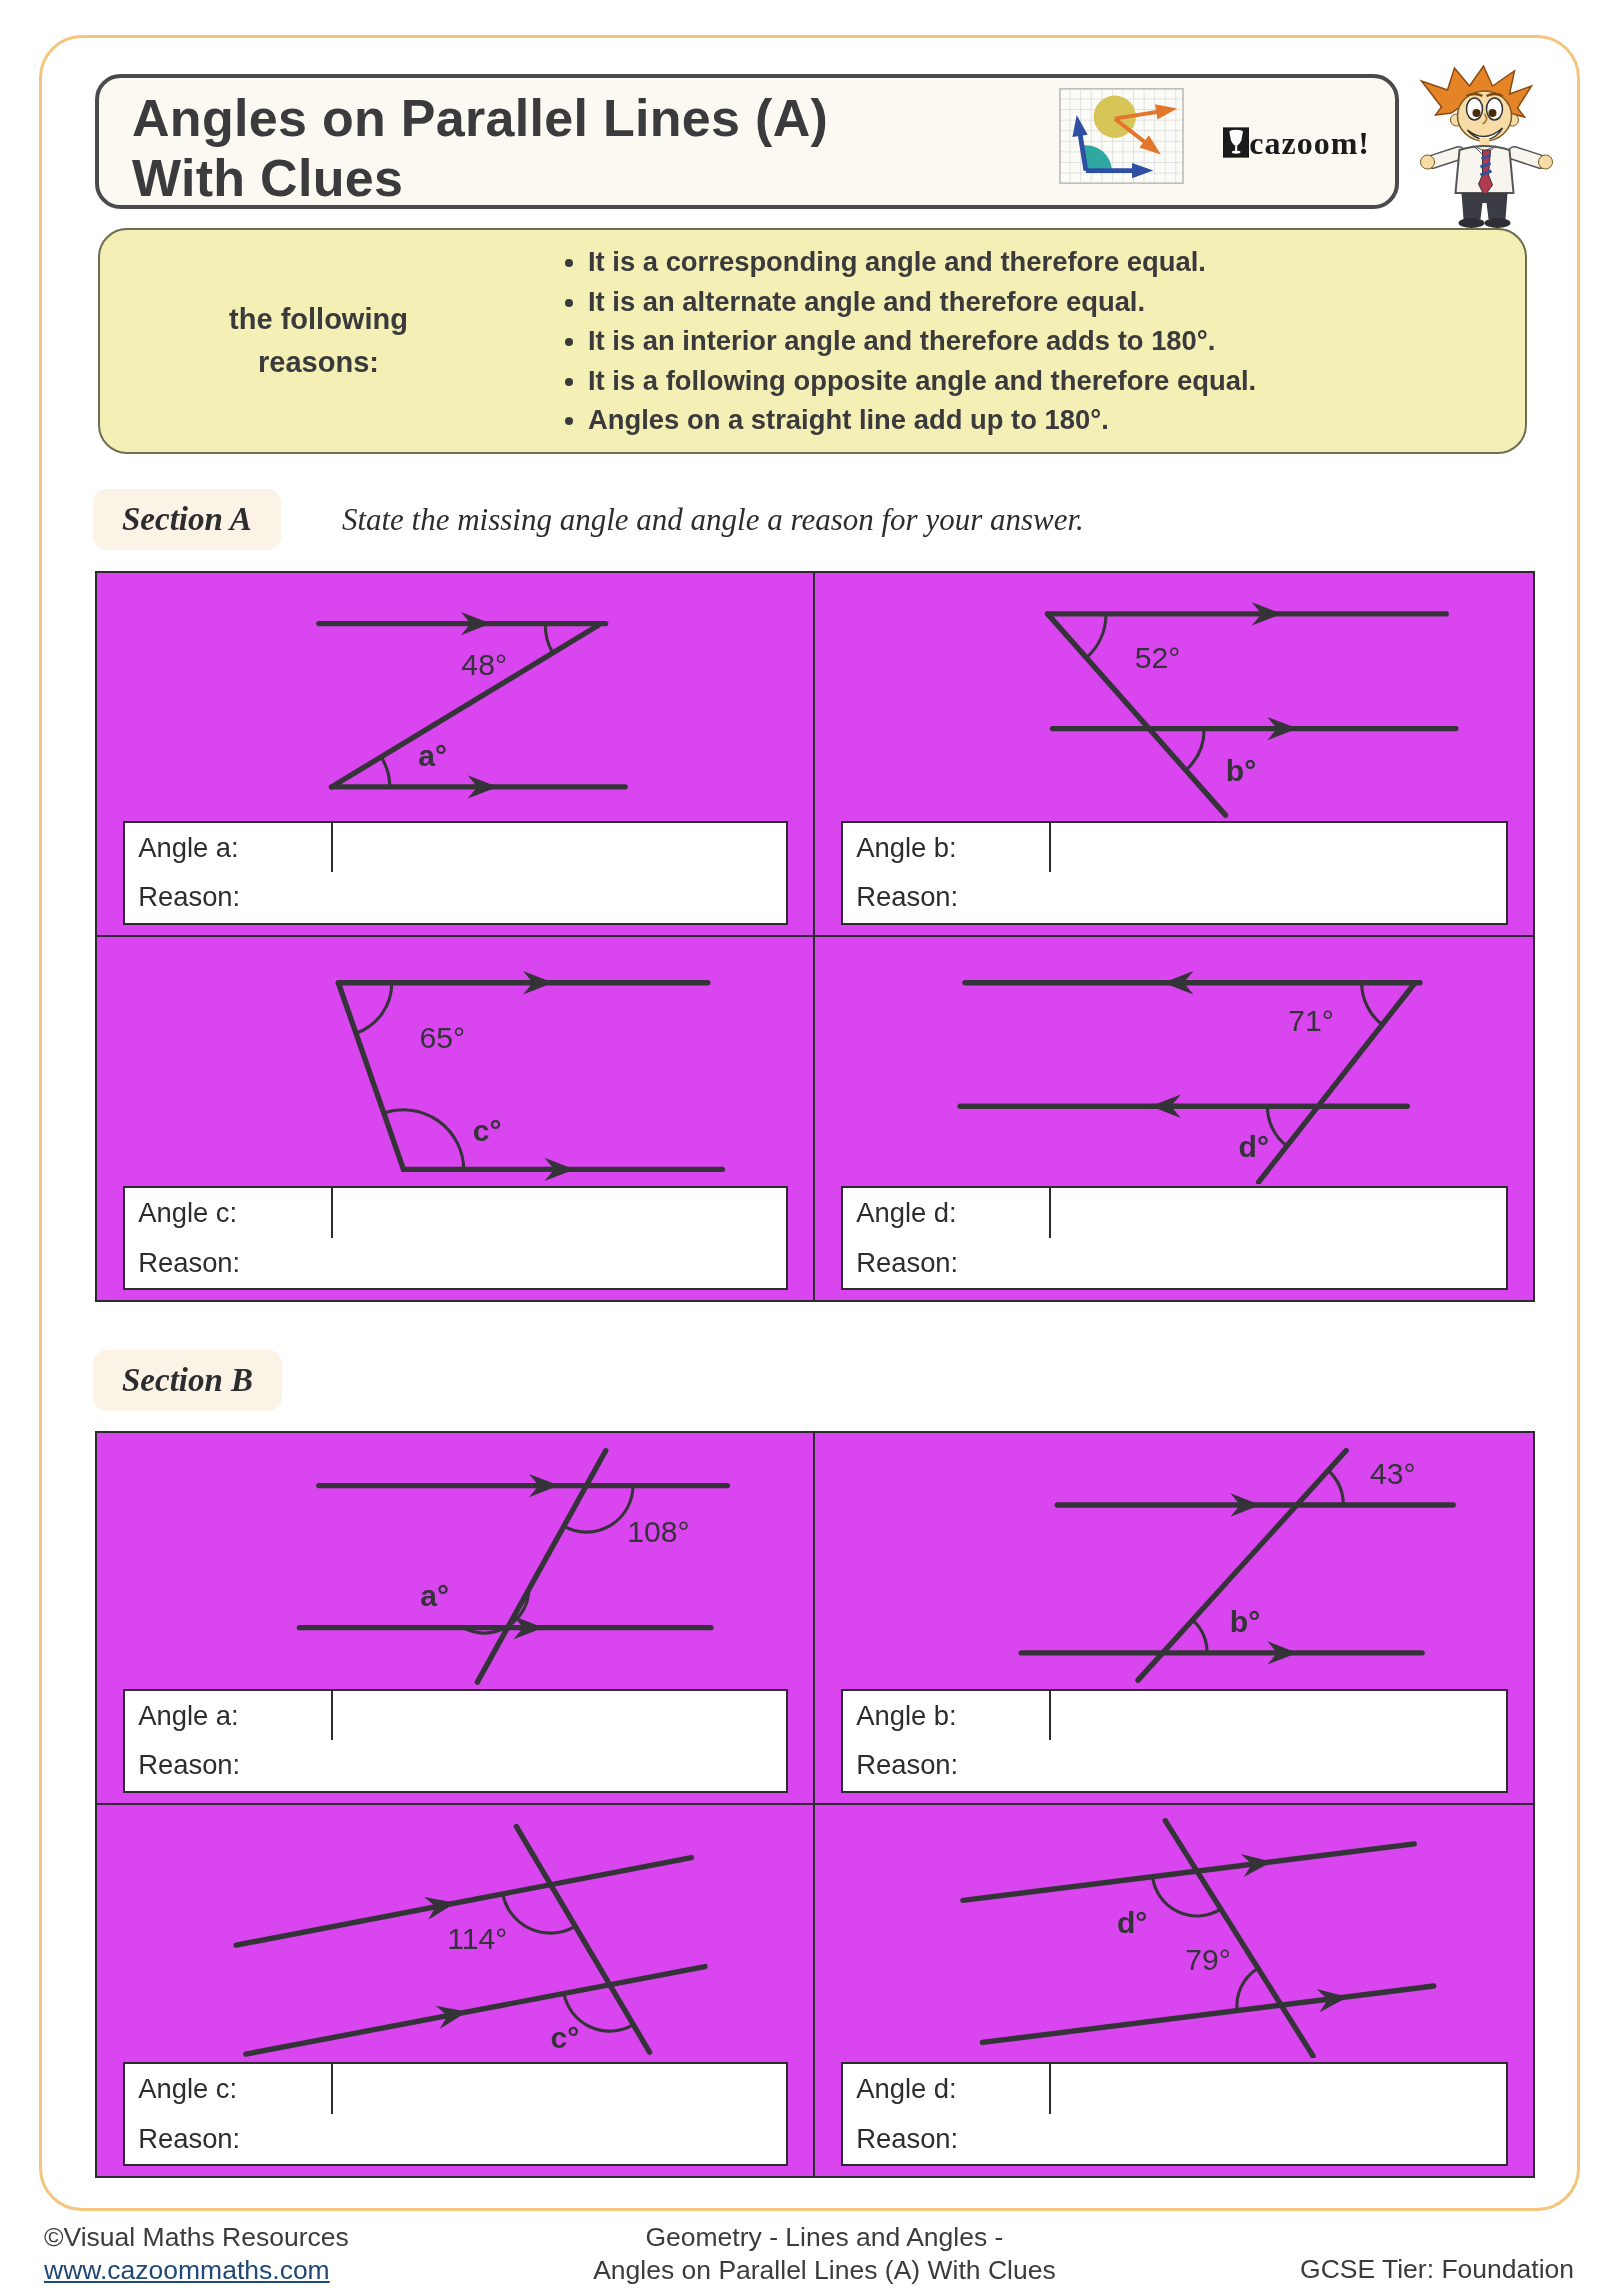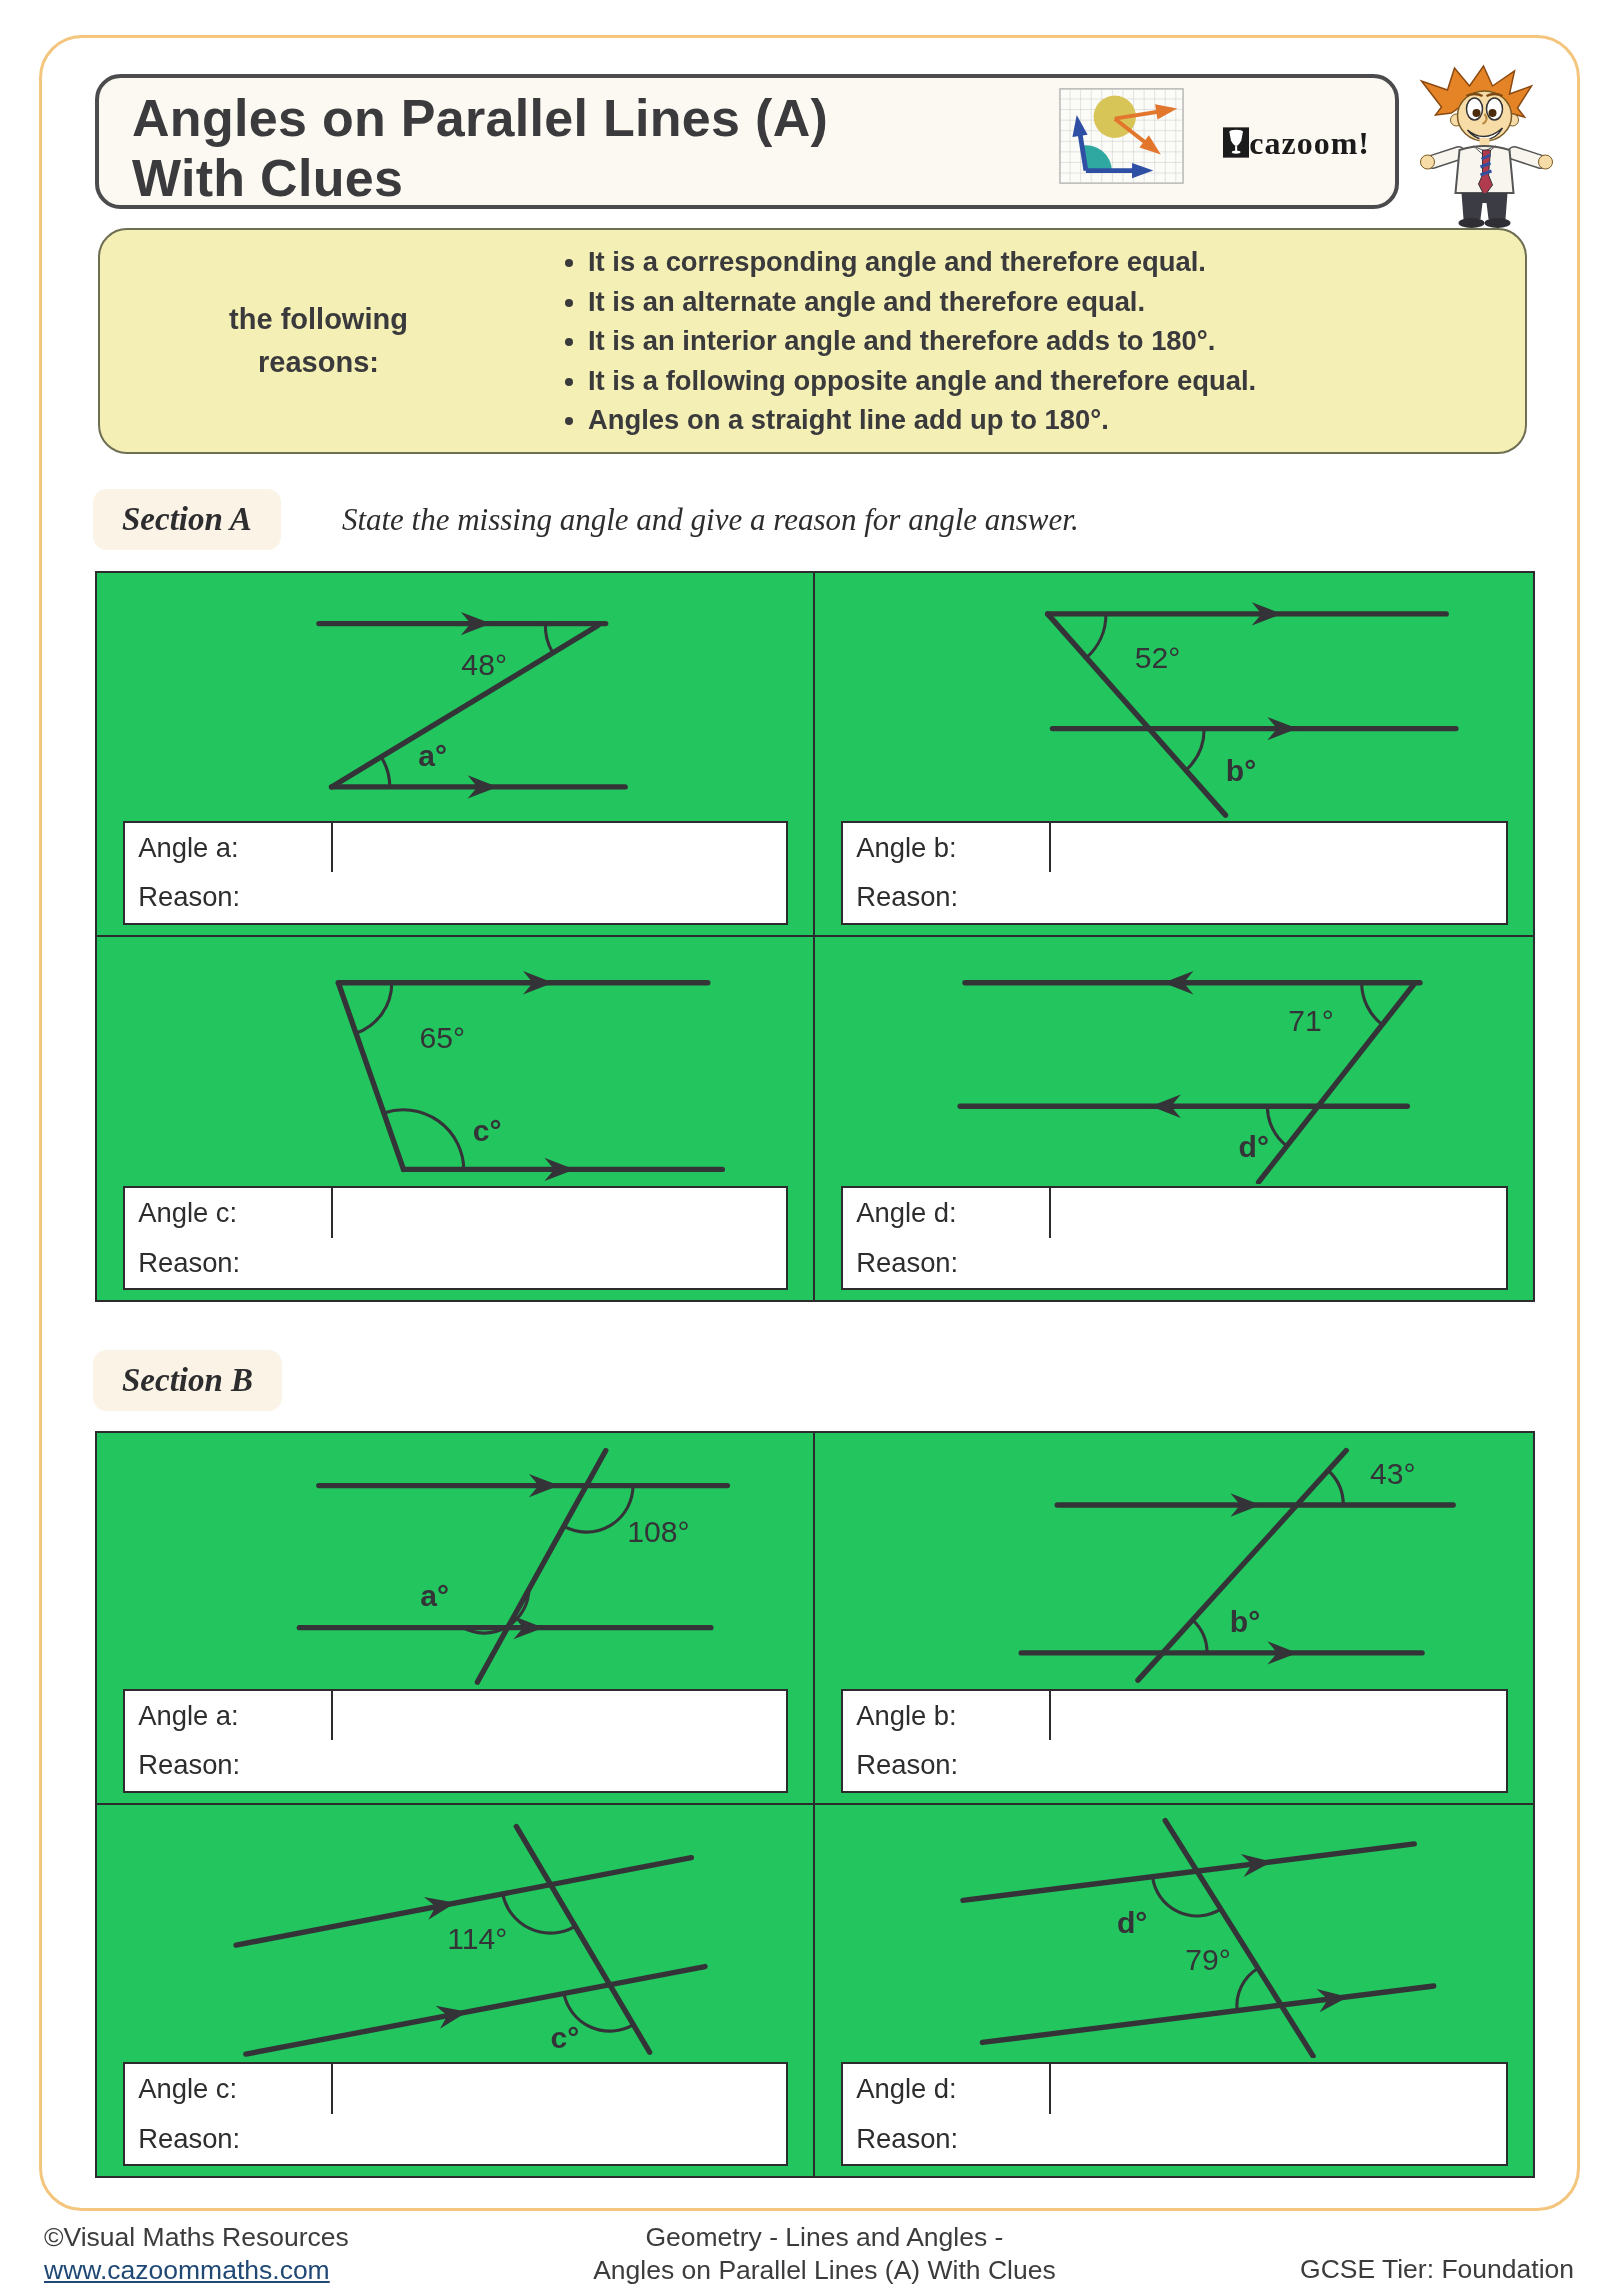--- a/index.html
+++ b/index.html
@@ -18,21 +18,21 @@
   .clues-box{left:98px;top:228px;width:1425px;height:222px;background:#F4EFB4;border:2px solid #6E6E52;border-radius:29px;display:flex;align-items:center;}
   .clues-label{width:343px;margin-left:47px;text-align:center;font-size:29px;font-weight:bold;line-height:1.5;color:#3A3A3C;}
   .clues-list{margin:0 0 0 59px;padding-left:39px;list-style:disc;}
   .clues-list li{font-size:27.4px;font-weight:bold;color:#3A3A3C;line-height:1.44;}
   
   .section-row{left:93px;height:71px;display:flex;align-items:center;}
   .section-label{background:#FAF3E6;border-radius:13.7px;padding:11.8px 29px;font-family:"Liberation Serif",serif;font-style:italic;font-weight:bold;font-size:33px;color:#2D2D2F;}
   .section-instruction{margin-left:61px;font-family:"Liberation Serif",serif;font-style:italic;font-size:31px;color:#2D2D2F;}
   
   .pgrid{left:95px;width:1436px;display:grid;grid-template-columns:1fr 1fr;grid-template-rows:1fr 1fr;border:2.9px solid #2C2C2E;background:#fff;}
-  .cell{position:relative;background:#22c55e;}
+  .cell{position:relative;background:#d946ef;}
   .cell.bR{border-right:2.9px solid #2C2C2E;}
   .cell.bB{border-bottom:2.9px solid #2C2C2E;}
   .diagram{position:absolute;top:2px;left:0;width:100%;}
   .ansbox{position:absolute;left:25.5px;right:25.5px;bottom:9.8px;height:100px;border:2px solid #2C2C2E;display:flex;background:#fff;flex-direction:column;}
   .ans-angle{width:31.5%;border-right:2px solid #2C2C2E;padding:8.8px 13.7px;box-sizing:border-box;}
   .ans-reason{flex:1;padding:8.8px 13.7px;}
   .ans-label{font-size:27.4px;color:#2D2D2F;}
   
   .ln{stroke:#343438;stroke-width:5.5;stroke-linecap:round;fill:none;}
   .arc{stroke:#343438;stroke-width:3.2;fill:none;}
@@ -137,21 +137,21 @@
       <li>It is a corresponding angle and therefore equal.</li>
       <li>It is an alternate angle and therefore equal.</li>
       <li>It is an interior angle and therefore adds to 180°.</li>
       <li>It is a following opposite angle and therefore equal.</li>
       <li>Angles on a straight line add up to 180°.</li>
     </ul>
   </section>
 
   <div class="abs section-row" style="top:484px;">
     <div class="section-label">Section A</div>
-    <div class="section-instruction">State the missing angle and give a reason for angle answer.</div>
+    <div class="section-instruction">State the missing angle and angle a reason for your answer.</div>
   </div>
 
   <div class="abs pgrid" style="top:571px;height:727px;">
 
     <div class="cell bR bB">
       <svg class="diagram" height="245" viewBox="0 0 730 252">
         <g class="ln">
           <line x1="225" y1="50" x2="520" y2="50"></line>
           <line x1="238" y1="218" x2="512" y2="52"></line>
           <line x1="238" y1="218" x2="540" y2="218"></line>

